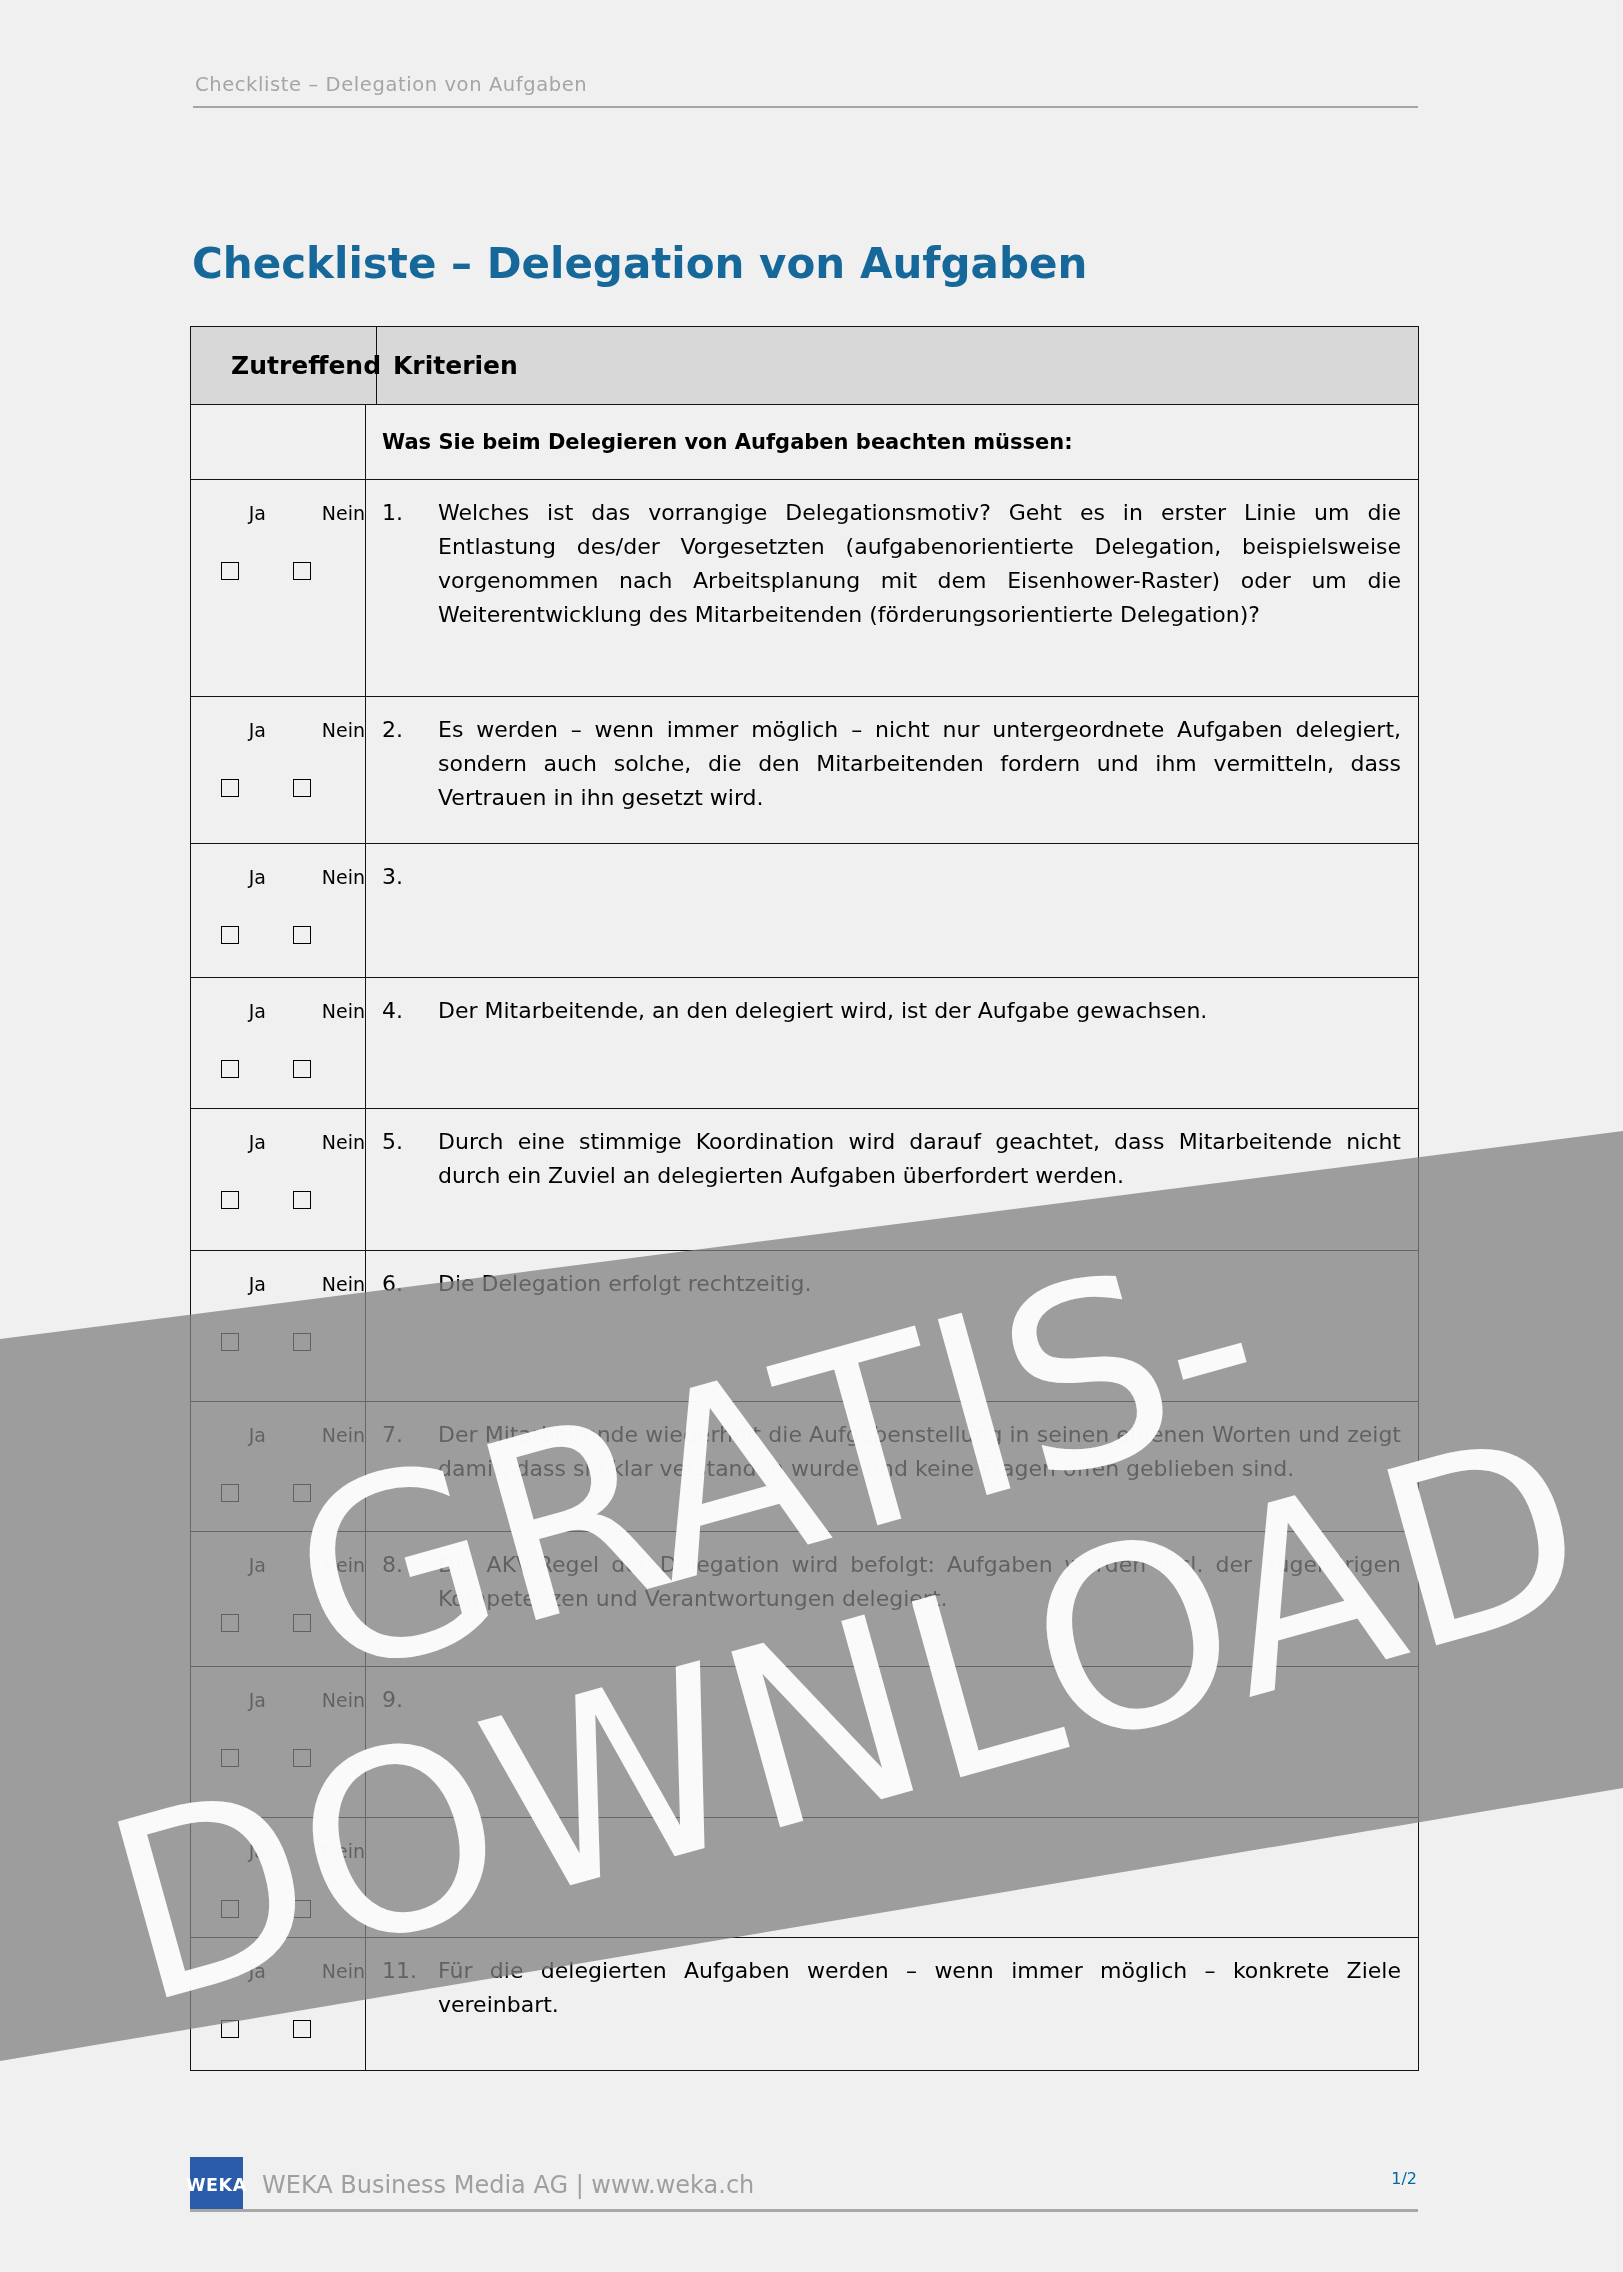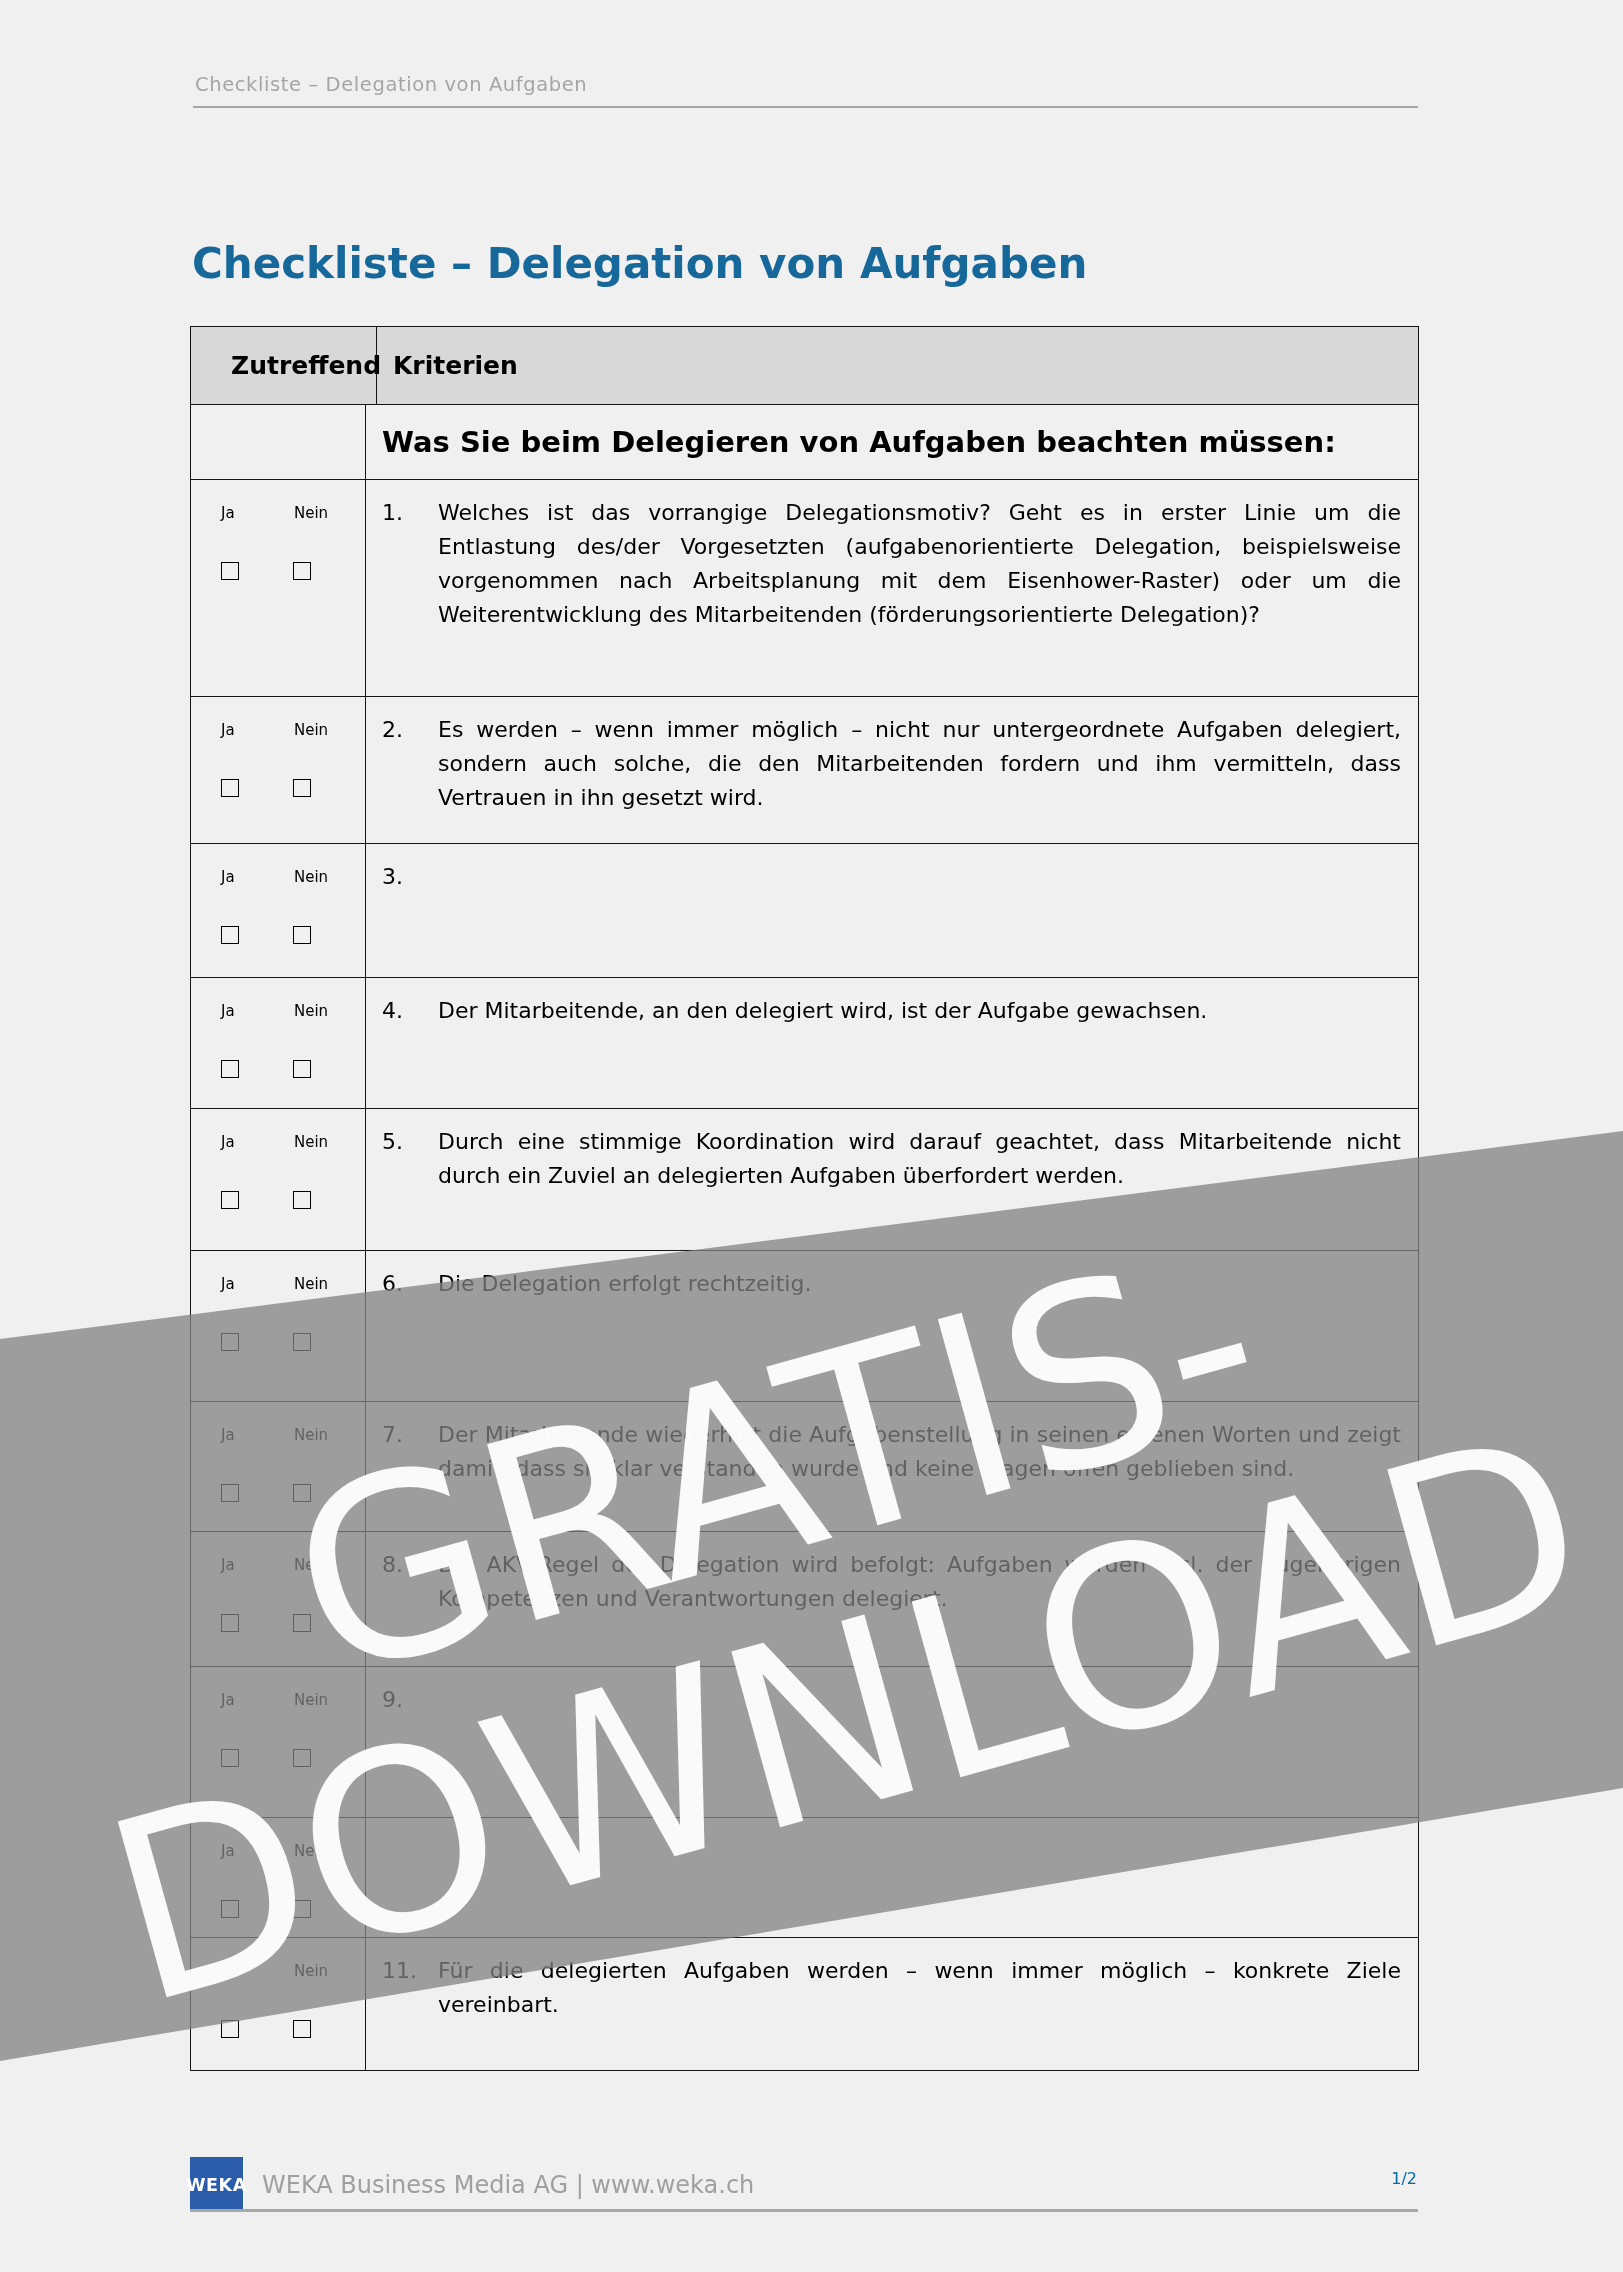--- a/index.html
+++ b/index.html
@@ -62,25 +62,25 @@
     font-size: 25px; font-weight: bold;
   }
   .thead-row .cell-left { padding-left: 29px; margin-left: 11px; }
   .thead-row .cell-right { padding-left: 16px; }
   .thead-row { font-weight: bold; }
 
   .subhead-row { min-height: 75px; }
   .subhead-row .cell-right {
     display: flex; align-items: center;
     padding: 6.5px 19.5px 6.5px 16px;
-    font-size: 29px; font-weight: bold;
+    font-size: 21px; font-weight: bold;
   }
 
   .crit-row .cell-left { position: relative; padding: 15.6px 0 0 30px; }
-  .yn-line { display: flex; font-size: 15px; line-height: 34px; }
+  .yn-line { display: flex; font-size: 19px; line-height: 34px; justify-content: flex-end; }
   .yn-line .yn-ja { width: 73px; }
   .cb-line { display: flex; margin-top: 32px; }
   .cb-line .cb-slot { width: 73px; }
   .checkbox {
     display: inline-block;
     width: 17.5px; height: 18px;
     border: 1.9px solid #000;
     background: transparent;
   }
   .crit-row .cell-right {

